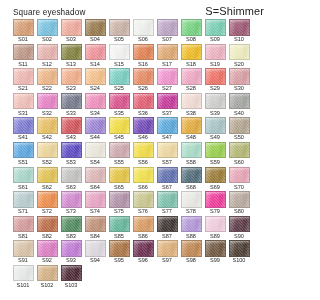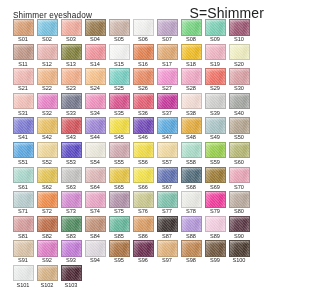--- a/index.html
+++ b/index.html
@@ -31,21 +31,21 @@
     height: 17px;
     box-sizing: border-box;
   }
   .header-title {
     font-size: 8.2px;
     letter-spacing: 0.15px;
     color: #222222;
     white-space: nowrap;
   }
   .header-legend {
-    font-size: 14px;
+    font-size: 11px;
     letter-spacing: 0.1px;
     color: #222222;
     white-space: nowrap;
   }
   .grid {
     padding: 2px 0 0 11px;
     display: flex;
     flex-wrap: wrap;
     align-content: flex-start;
     width: 262px;
@@ -94,21 +94,21 @@
     letter-spacing: -0.05px;
     white-space: nowrap;
   }
 </style>
 </head>
 <body>
 
 <div class="sheet">
 
   <div class="header">
-    <div class="header-title">Shimmer eyeshadow</div>
+    <div class="header-title">Square eyeshadow</div>
     <div class="header-legend">S=Shimmer</div>
   </div>
 
   <div class="grid">
       <div class="cell">
         <div class="swatch" style="background: rgb(215, 157, 114);"></div>
         <div class="code">S01</div>
       </div>
       <div class="cell">
         <div class="swatch" style="background: rgb(118, 194, 224);"></div>

